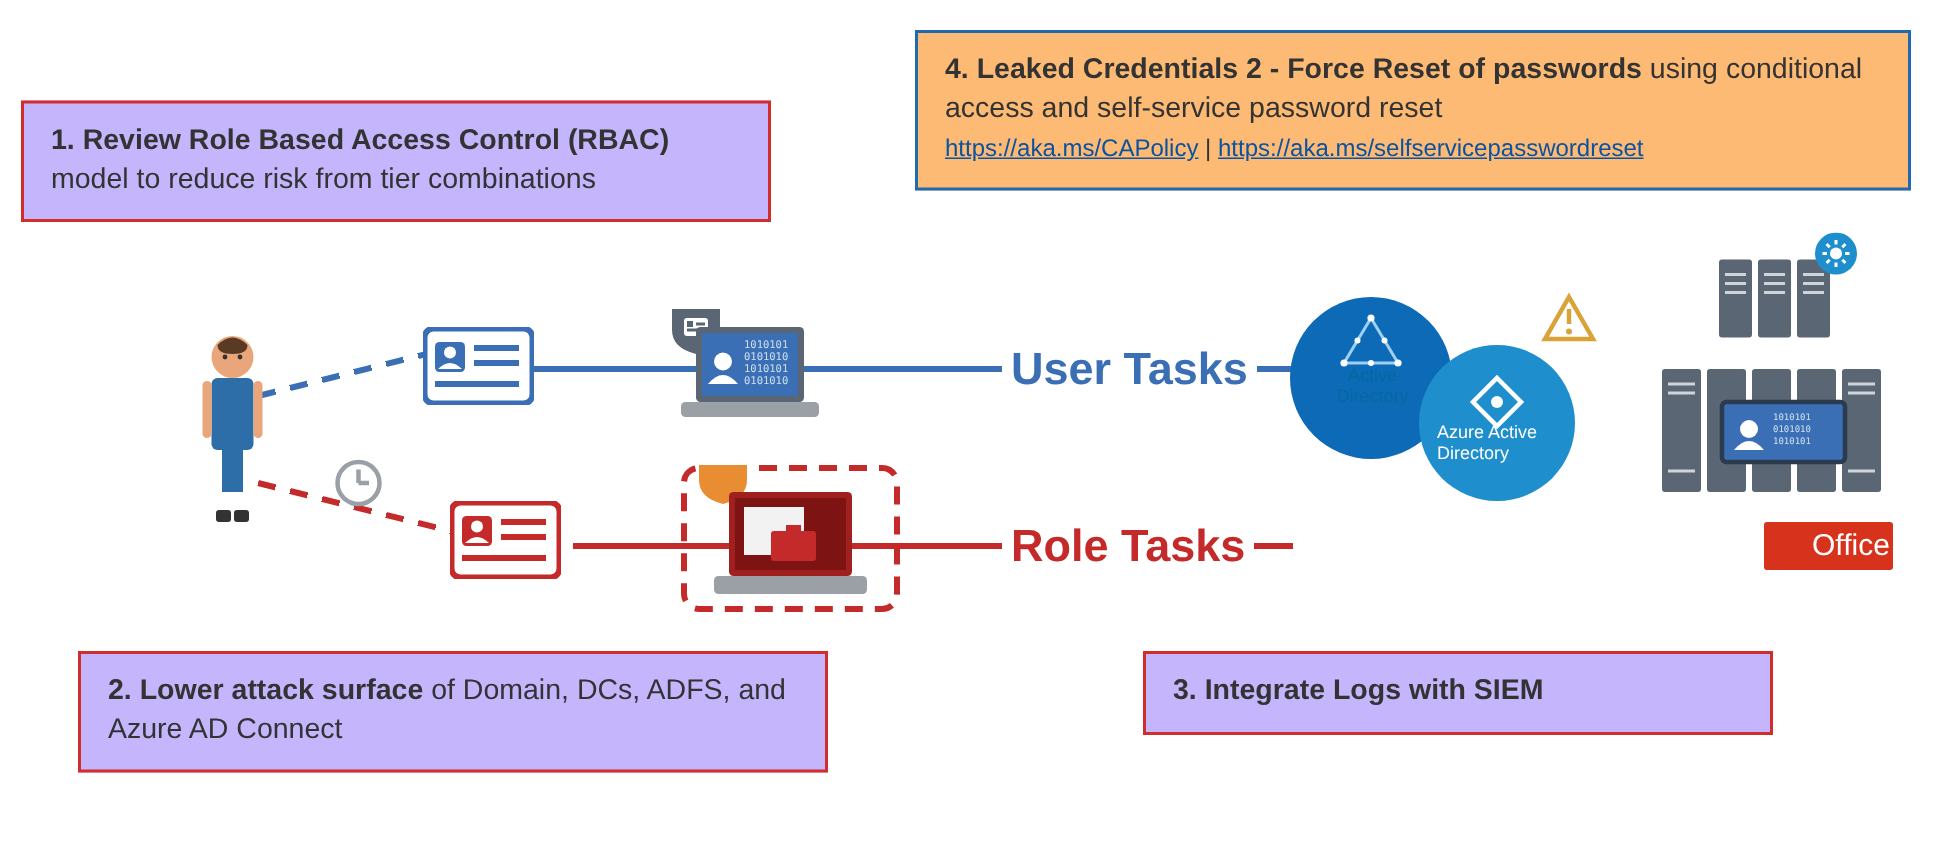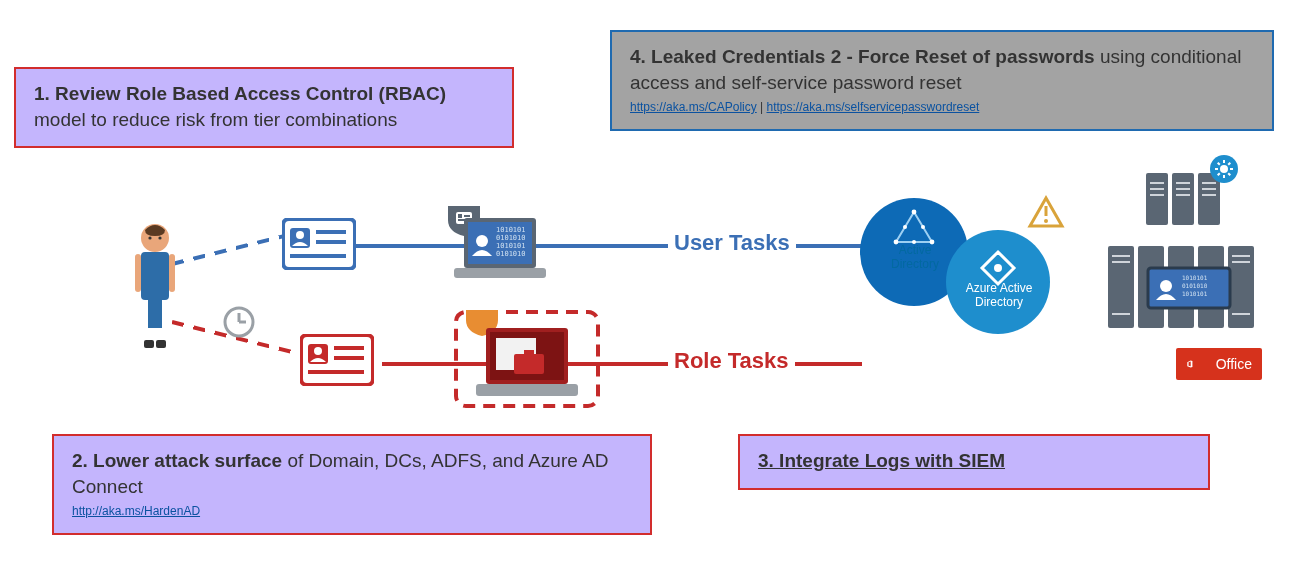--- a/index.html
+++ b/index.html
@@ -14,28 +14,28 @@
     color: #333;
   }
   .box {
     position: absolute;
     padding: 12px 18px 14px 18px;
     border: 2.5px solid;
     font-size: 19px;
     line-height: 1.35;
   }
   .box.red  { border-color: #d22d2d; background: #c4b5fd; }
-  .box.blue { border-color: #1f6ab0; background: #a3a3a3; margin-top: 10px; }
+  .box.blue { border-color: #1f6ab0; background: #fdba74; }
   .box b    { font-weight: 700; }
   .box a    { color: #0b52a0; text-decoration: underline; }
-  .box .links { font-size: 12px; margin-top: 4px; }
+  .box .links { font-size: 16px; margin-top: 4px; }
   .label {
     position: absolute;
     font-weight: 700;
-    font-size: 22px;
+    font-size: 30px;
     background: #fff;
     padding: 0 6px;
   }
   .label.blue { color: #3b6fb5; }
   .label.red  { color: #c42a2a; }
 
   
   .hline, .dline { position: absolute; }
   .hline { height: 4px; }
   .hline.blue { background: #3b6fb5; }
@@ -58,28 +58,25 @@
 
 <div class="box blue" style="left:610px; top:20px; width:664px;">
   <span><b>4. Leaked Credentials 2 - Force Reset of passwords</b><span> using conditional access and self-service password reset</span></span>
   <div class="links">
     <a href="#">https://aka.ms/CAPolicy</a>
     <span>  |  </span>
     <a href="#">https://aka.ms/selfservicepasswordreset</a>
   </div>
 </div>
 
-<div class="box red" style="left:52px; top:434px; width:600px;">
+<div class="box red" style="left:52px; top:434px; width:500px;">
   <span><b>2. Lower attack surface</b><span> of Domain, DCs, ADFS, and Azure AD Connect</span></span>
-  <div class="links">
-    <a href="#">http://aka.ms/HardenAD</a>
-  </div>
-</div>
-
-<div class="box red" style="left:738px; top:434px; width:472px;text-decoration:underline;">
+</div>
+
+<div class="box red" style="left:762px; top:434px; width:420px;">
   <span><b>3. Integrate Logs with SIEM</b><span></span></span>
 </div>
 
 <div class="dline blue" style="left:172px; top:262px; width:136px; transform:rotate(-14deg);
             background:repeating-linear-gradient(90deg,#3b6fb5 0 12px,transparent 12px 22px);"></div>
 <div class="dline red" style="left:172px; top:320px; width:152px; transform:rotate(14deg);
             background:repeating-linear-gradient(90deg,#c42a2a 0 12px,transparent 12px 22px);"></div>
 
 <div class="hline blue" style="left:356px; top:244px; width:530px;"></div>
 
@@ -197,21 +194,21 @@
 
     <g transform="translate(172,8)">
       <path d="M16 0 L32 28 L0 28 Z" fill="none" stroke="#d9a33a" stroke-width="3"></path>
       <line x1="16" y1="8" x2="16" y2="18" stroke="#d9a33a" stroke-width="3"></line>
       <circle cx="16" cy="23" r="2" fill="#d9a33a"></circle>
     </g>
   </svg>
   
   <div style="position:absolute; left:24px; top:54px; width:66px; text-align:center;
               color:#0369a1; font-size:12px; line-height:1.15;">Active Directory</div>
-  <div style="position:absolute; left:100px; top:92px; width:82px; text-align:center;
+  <div style="position:absolute; left:100px; top:92px; width:82px; text-align:left;
               color:#fff; font-size:12px; line-height:1.15;">Azure Active Directory</div>
 </div>
 
 <div class="ico" style="left:1140px; top:155px;">
   <svg width="104" height="74" viewBox="0 0 104 74">
     <g fill="#5a6673">
       <rect x="6" y="18" width="22" height="52" rx="2"></rect>
       <rect x="32" y="18" width="22" height="52" rx="2"></rect>
       <rect x="58" y="18" width="22" height="52" rx="2"></rect>
     </g>
@@ -272,14 +269,14 @@
     </g>
   </svg>
 </div>
 
 <div class="ico" style="left:1176px; top:348px; width:86px; height:32px; background:#d6321c;
             color:#fff; display:flex; align-items:center; padding:0 10px; border-radius:2px;">
   <svg width="18" height="18" viewBox="0 0 18 18">
     <path d="M11 1 L15 2 V16 L11 17 L3 14 V5 Z" fill="#fff"></path>
     <path d="M11 3 L6 5 V13 L11 14 Z" fill="#d6321c"></path>
   </svg>
-  <span style="margin-left:22px; font-size:14px;">Office</span>
+  <span style="margin-left:22px; font-size:20px;">Office</span>
 </div>
 
 </body></html>

